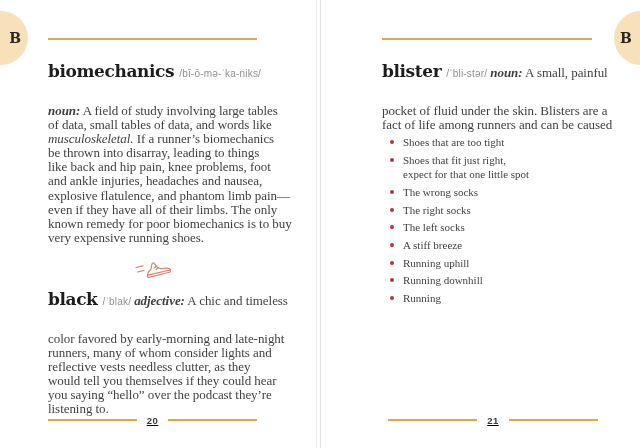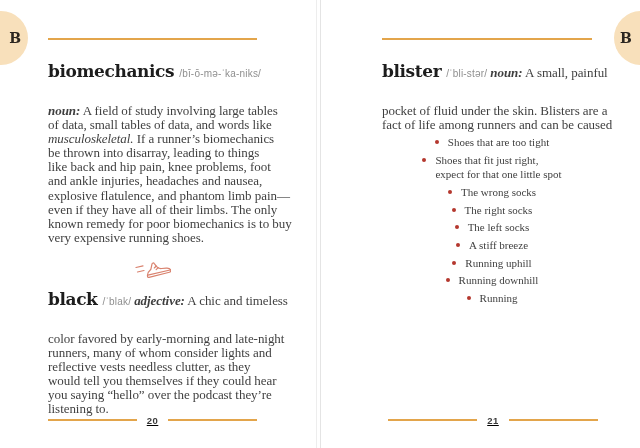--- a/index.html
+++ b/index.html
@@ -52,21 +52,21 @@
   .bodyline,.headline .pos,.headline .it,.headline .n{
     font-size:13px;color:var(--body-text);letter-spacing:-0.05px;
   }
   .bodyline{line-height:14.1px;white-space:nowrap;}
   .pos{font-weight:700;font-style:italic;}
   .it{font-style:italic;}
 
   .shoe-wrap{margin:10px 0 5px;width:209px;text-align:center;}
 
   .bullets{margin-top:3px;padding-left:8px;}
-  .bullet-item{display:flex;margin-bottom:3.4px;justify-content:center;}
+  .bullet-item{display:flex;margin-bottom:3.4px;}
   .dot{
     width:4px;height:4px;border-radius:50%;background:var(--bullet);
     margin:5px 9px 0 0;flex:none;
   }
   .bullet-text{font-size:11px;line-height:14.3px;color:var(--body-text);white-space:nowrap;}
 
   .footer{position:absolute;top:414px;height:12px;display:flex;align-items:center;text-decoration:underline;}
   #footer-left{left:48px;width:209px;}
   #footer-right{left:388px;width:210px;}
   .fline{flex:1;height:1.2px;background:var(--accent-rule);}

